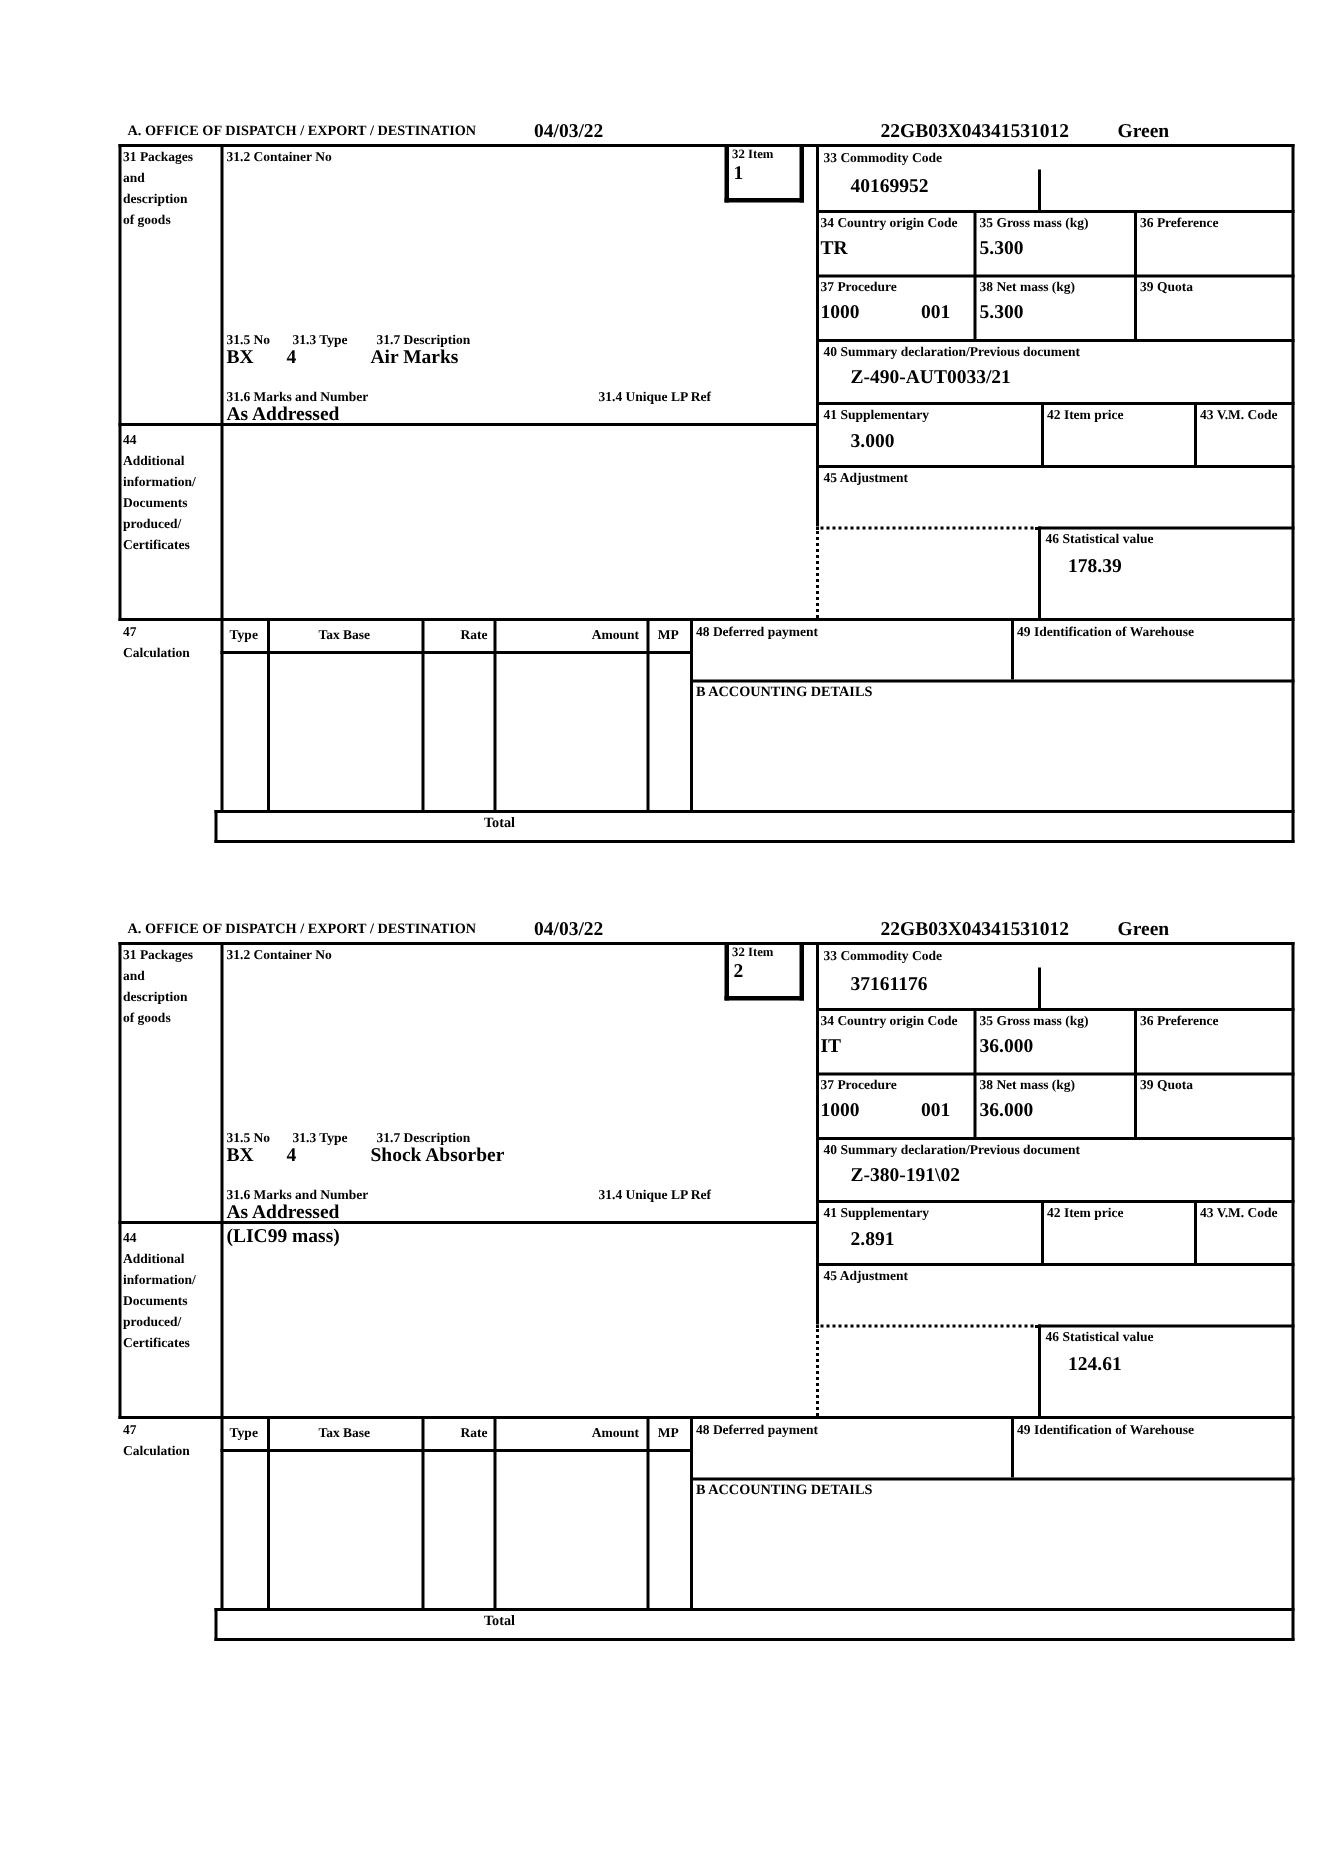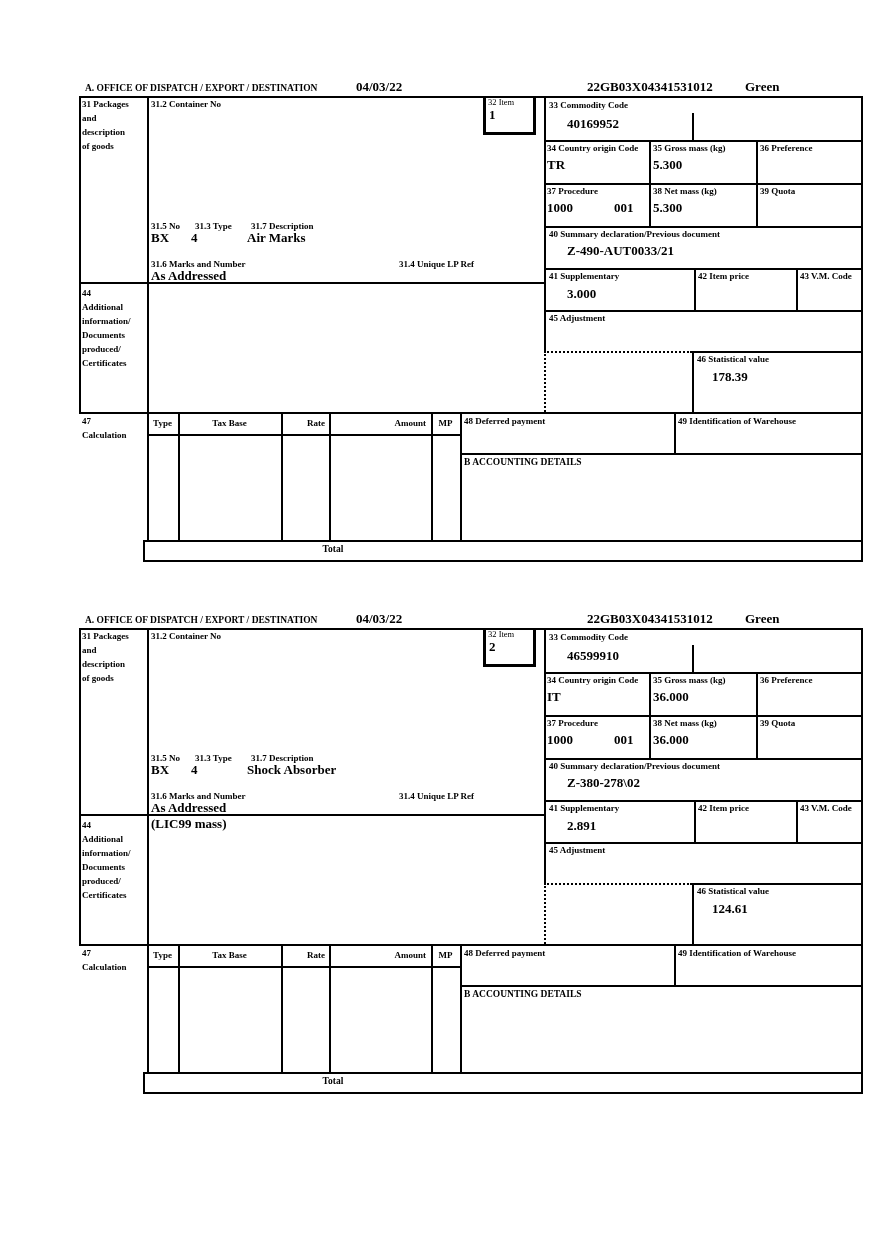--- a/index.html
+++ b/index.html
@@ -7,21 +7,21 @@
        font-family:"Liberation Serif",serif;color:#000;}
   .block{position:absolute;left:79px;width:786px;height:482px;}
   .ln{position:absolute;background:#000;}
   .lnd-h{position:absolute;border-top:2px dotted #000;height:0;}
   .lnd-v{position:absolute;border-left:2px dotted #000;width:0;}
   .lbl{position:absolute;font-size:9px;font-weight:bold;white-space:nowrap;line-height:11px;}
   .val{position:absolute;font-size:13px;font-weight:bold;white-space:nowrap;line-height:14px;}
   .hdr{position:absolute;font-size:10px;font-weight:bold;white-space:nowrap;}
   .box32{position:absolute;left:404px;top:14px;width:47px;height:36px;
          border:3px solid #000;border-top:none;}
-  .box32 .t{position:absolute;left:2px;top:1px;font-size:8.5px;font-weight:normal;white-space:nowrap;}
+  .box32 .t{position:absolute;left:2px;top:1px;font-size:8.5px;font-weight:bold;white-space:nowrap;}
   .box32 .v{position:absolute;left:3px;top:11px;font-size:13px;font-weight:bold;}
 </style>
 </head>
 <body>
 
   <div class="block" style="top: 82px;">
 
     <div class="hdr" style="left:6px;top:1px;font-size:9.5px;">A.  OFFICE OF DISPATCH / EXPORT / DESTINATION</div>
     <div class="val" style="left:277px;top:-2px;">04/03/22</div>
     <div class="val" style="left:508px;top:-2px;">22GB03X04341531012</div>
@@ -189,37 +189,37 @@
     <div class="lbl" style="left:116px;top:139px;">31.3 Type</div>
     <div class="lbl" style="left:172px;top:139px;">31.7 Description</div>
     <div class="val" style="left:72px;top:149px;">BX</div>
     <div class="val" style="left:112px;top:149px;">4</div>
     <div class="val" style="left:168px;top:149px;">Shock Absorber</div>
     <div class="lbl" style="left:72px;top:177px;">31.6 Marks and Number</div>
     <div class="lbl" style="left:320px;top:177px;">31.4 Unique LP Ref</div>
     <div class="val" style="left:72px;top:187px;">As Addressed</div>
 
     <div class="lbl" style="left:470px;top:18px;">33 Commodity Code</div>
-    <div class="val" style="left:488px;top:35px;">46599910</div>
+    <div class="val" style="left:488px;top:35px;">37161176</div>
 
     <div class="lbl" style="left:468px;top:61px;">34 Country origin Code</div>
     <div class="val" style="left:468px;top:76px;">IT</div>
     <div class="lbl" style="left:574px;top:61px;">35 Gross mass (kg)</div>
     <div class="val" style="left:574px;top:76px;">36.000</div>
     <div class="lbl" style="left:681px;top:61px;">36 Preference</div>
 
     <div class="lbl" style="left:468px;top:104px;">37 Procedure</div>
     <div class="val" style="left:468px;top:119px;">1000</div>
     <div class="val" style="left:535px;top:119px;">001</div>
     <div class="lbl" style="left:574px;top:104px;">38 Net mass (kg)</div>
     <div class="val" style="left:574px;top:119px;">36.000</div>
     <div class="lbl" style="left:681px;top:104px;">39 Quota</div>
 
     <div class="lbl" style="left:470px;top:147px;">40 Summary declaration/Previous document</div>
-    <div class="val" style="left:488px;top:162px;">Z-380-278\02</div>
+    <div class="val" style="left:488px;top:162px;">Z-380-191\02</div>
 
     <div class="lbl" style="left:470px;top:189px;">41 Supplementary</div>
     <div class="val" style="left:488px;top:205px;">2.891</div>
     <div class="lbl" style="left:619px;top:189px;">42 Item price</div>
     <div class="lbl" style="left:721px;top:189px;">43 V.M. Code</div>
 
     <div class="lbl" style="left:470px;top:231px;">45 Adjustment</div>
     <div class="lbl" style="left:618px;top:272px;">46 Statistical value</div>
     <div class="val" style="left:633px;top:288px;">124.61</div>
 

